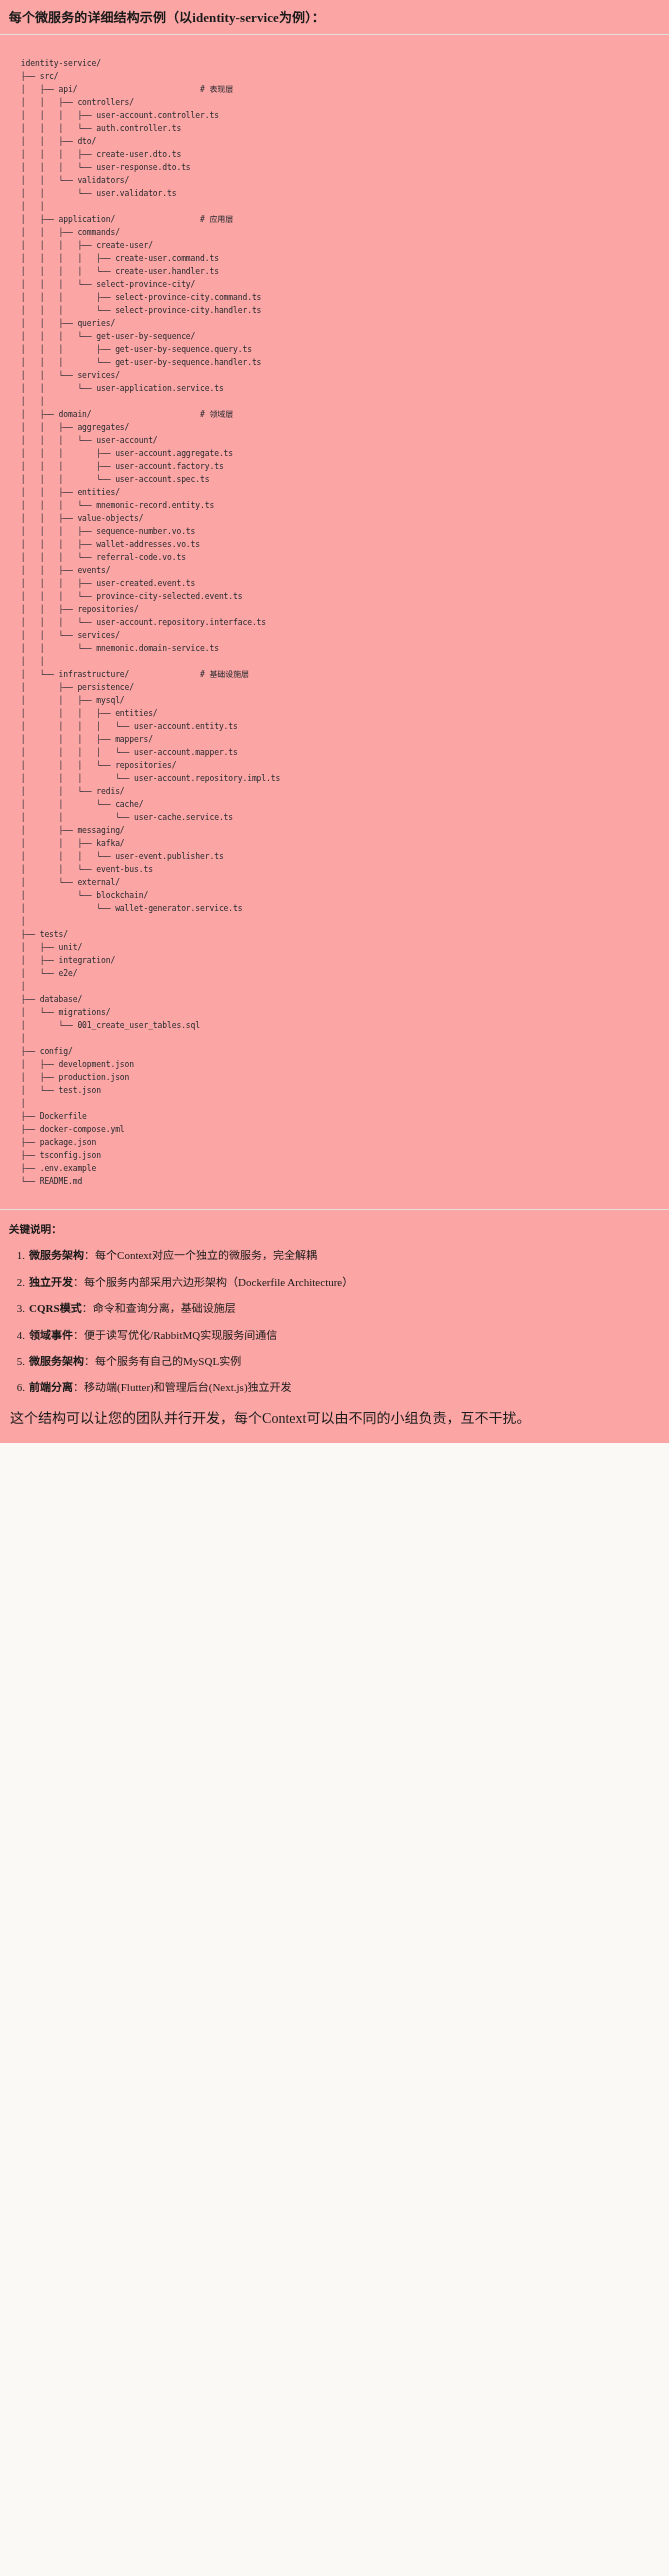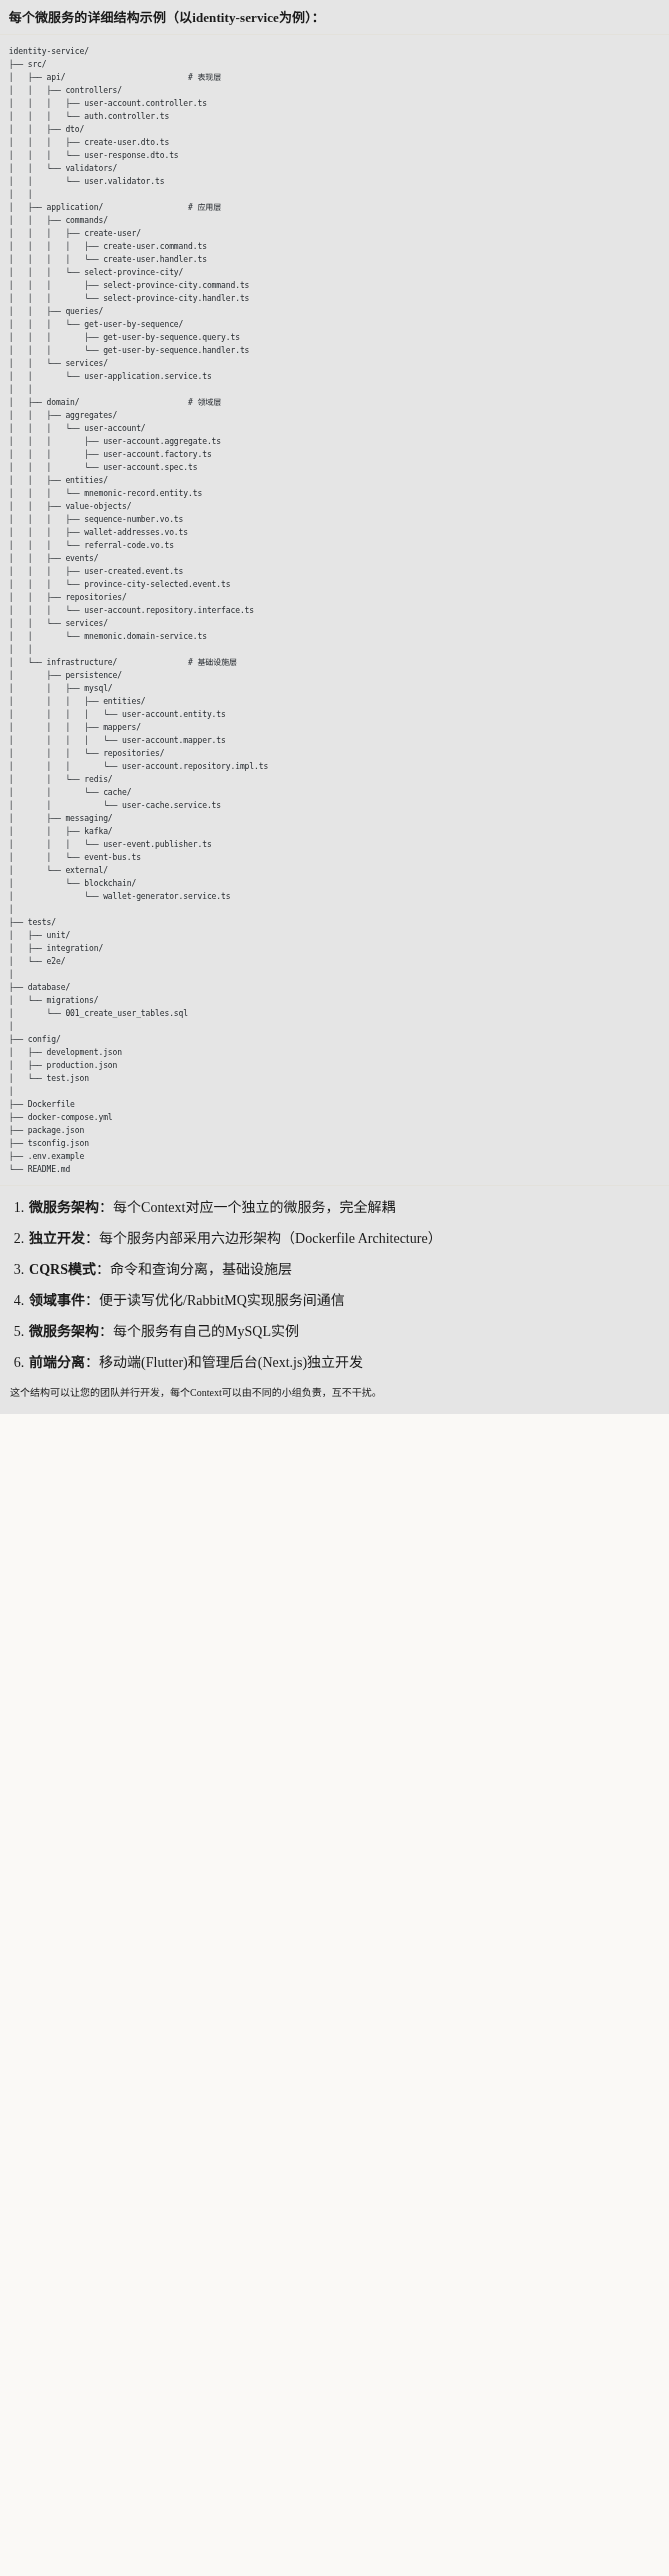--- a/index.html
+++ b/index.html
@@ -10,79 +10,79 @@
   body {
     width: 669px;
     font-family: "Liberation Serif", "DejaVu Serif", serif;
     color: #1a1a1a;
     -webkit-font-smoothing: antialiased;
   }
   .page {
     width: 669px;
     box-sizing: border-box;
     padding: 0;
-    background: #e5e5e5;
+    background: #fca5a5;
   }
   .title-block {
     padding: 8.8px 8.8px 7.5px 8.8px;
     border-bottom: 0.6px solid #e3e1db;
   }
   h2.doc-title {
     margin: 0;
     font-size: 13px;
     font-weight: bold;
     line-height: 1.35;
     font-family: "Liberation Serif", "DejaVu Serif", serif;
     letter-spacing: 0.1px;
   }
   .tree-block {
     padding: 10px 8.8px 8.8px 8.8px;
     border-bottom: 0.6px solid #e3e1db;
   }
   pre.tree {
-    margin: 0;
+    margin: 12px;
     font-family: "DejaVu Sans Mono", "Liberation Mono", monospace;
     font-size: 8px;
     line-height: 13px;
     color: #24292e;
     white-space: pre;
     letter-spacing: -0.1px;
     overflow: visible;
   }
   .notes-block {
     padding: 11.3px 8.8px 6.3px 8.8px;
   }
   h3.notes-title {
     margin: 0 0 11.3px 0;
     font-size: 10.6px;
     font-weight: bold;
     font-family: "Liberation Serif", "DejaVu Serif", serif;
   }
   ol.notes-list {
     margin: 0 0 10px 0;
     padding-left: 19px;
-    font-size: 14px;
+    font-size: 11px;
     line-height: 1.55;
   }
   ol.notes-list > li {
     margin-bottom: 9.4px;
     padding-left: 1.3px;
   }
   ol.notes-list > li:last-child {
     margin-bottom: 4px;
   }
   .note-term {
     font-weight: bold;
   }
   .note-rest {
     font-weight: normal;
   }
   p.closing {
     margin: 11.3px 0 0 0;
-    font-size: 10px;
+    font-size: 14px;
     line-height: 1.6;
     padding: 0 1.3px 6.3px 1.3px;
   }
 </style>
 </head>
 <body>
 
 <div class="page">
 
   <div class="title-block">
@@ -173,20 +173,21 @@
 │
 ├── Dockerfile
 ├── docker-compose.yml
 ├── package.json
 ├── tsconfig.json
 ├── .env.example
 └── README.md</pre>
   </div>
 
   <div class="notes-block">
+    <h3 class="notes-title">关键说明：</h3>
     <ol class="notes-list">
       <li>
         <span class="note-term">微服务架构</span><span class="note-rest">：每个Context对应一个独立的微服务，完全解耦</span>
       </li>
       <li>
         <span class="note-term">独立开发</span><span class="note-rest">：每个服务内部采用六边形架构（Dockerfile Architecture）</span>
       </li>
       <li>
         <span class="note-term">CQRS模式</span><span class="note-rest">：命令和查询分离，基础设施层</span>
       </li>

